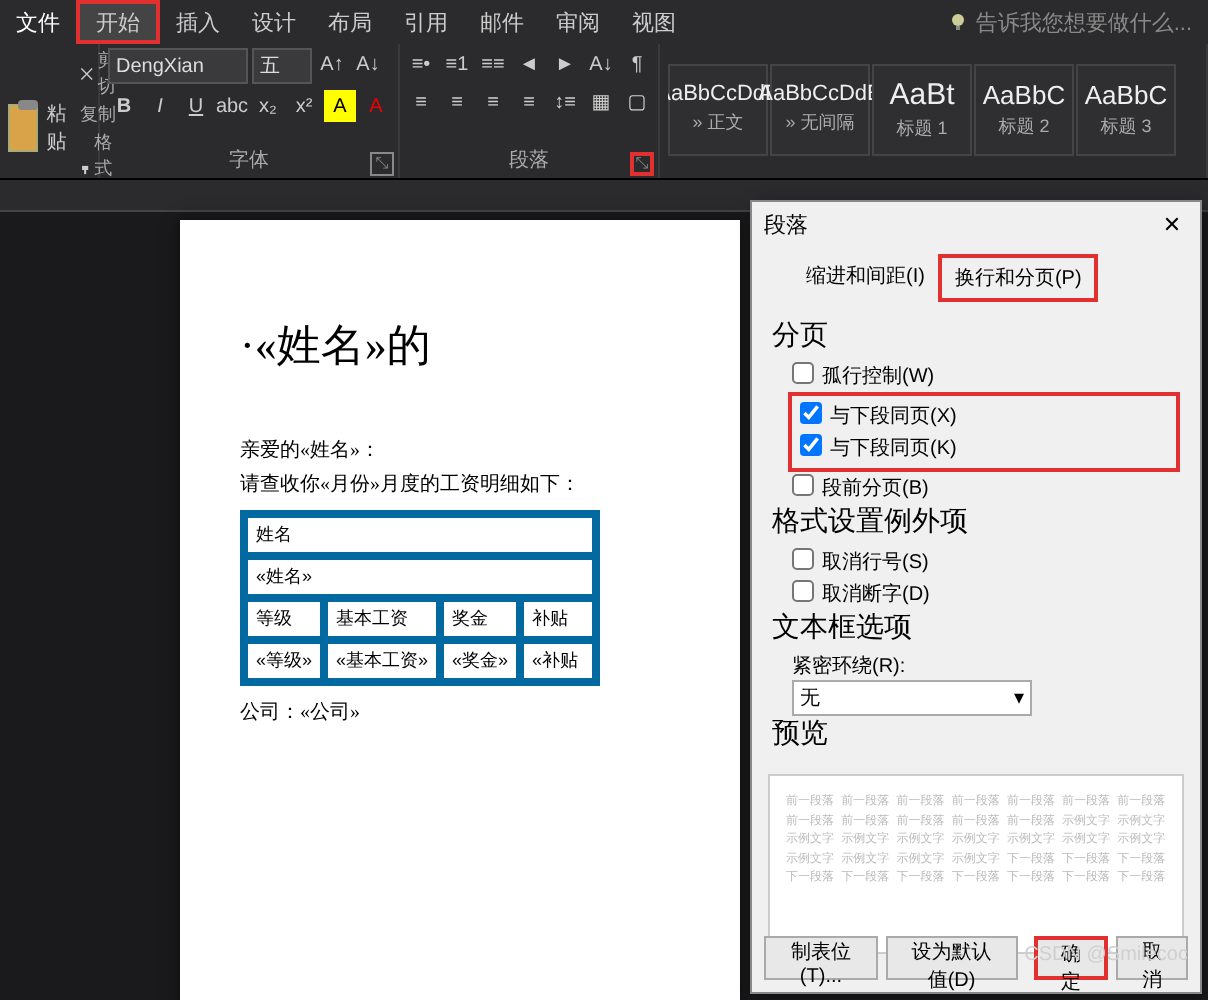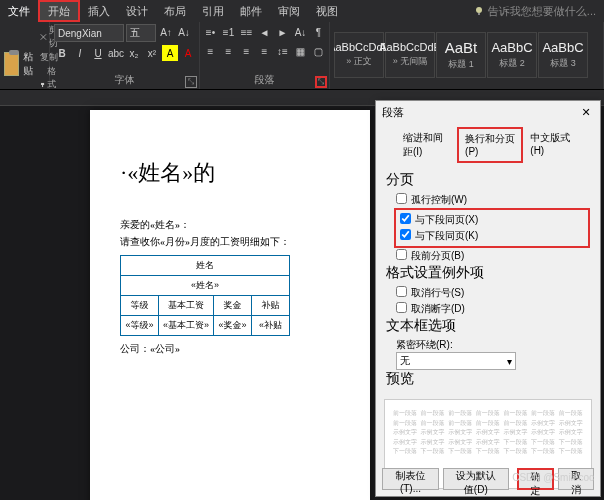--- a/index.html
+++ b/index.html
@@ -48,21 +48,21 @@
 .style-prev{font-size:11px;color:#eee}
 .style-name{font-size:9px;color:#aaa;margin-top:2px}
 
 
 .doc-area{position:absolute;top:90px;left:0;width:604px;height:410px;background:#1a1a1c;overflow:hidden}
 .ruler{height:16px;background:#2b2b2d;border-bottom:1px solid #444}
 .page{position:absolute;top:20px;left:90px;width:280px;height:430px;background:#fff;box-shadow:0 0 8px rgba(0,0,0,.5);padding:40px 30px;font-size:11px;color:#000}
 .page h1{font-size:22px;font-weight:normal;text-align:left;margin:8px 0 30px;font-family:SimSun}
 .page p{font-size:10px;margin:3px 0;font-family:SimSun}
 .tbl{border-collapse:collapse;margin:6px 0;font-size:9px}
-.tbl td{border:1px solid #0369a1;padding:2px 4px;text-align:center;min-width:38px;height:20px}
+.tbl td{border:4px solid #0369a1;padding:2px 4px;text-align:left;min-width:38px;height:20px}
 
 
 .dialog{position:absolute;top:100px;right:3px;width:226px;height:397px;background:#f0f0f0;border:1px solid #888;box-shadow:2px 2px 8px rgba(0,0,0,.4);font-size:10px;color:#000}
 .dlg-title{height:22px;display:flex;align-items:center;padding:0 6px;font-size:11px}
 .dlg-close{margin-left:auto;width:16px;height:16px;display:flex;align-items:center;justify-content:center;cursor:pointer}
 .dlg-tabs{display:flex;padding:4px 20px;gap:0;font-size:10px}
 .dlg-tab{padding:3px 6px;border:1px solid transparent;cursor:pointer}
 .dlg-tab.sel{border:2px solid #e03030}
 .dlg-body{padding:4px 10px}
 .section-label{font-size:14px;margin:0 0 3px;color:#000}
@@ -241,21 +241,20 @@
 </div>
 
 <div class="dialog">
   <div class="dlg-title">
     <span>段落</span>
     <span class="dlg-close">✕</span>
   </div>
   <div class="dlg-tabs">
     <div class="dlg-tab">缩进和间距(I)</div>
     <div class="dlg-tab sel">换行和分页(P)</div>
-    <div class="dlg-tab">中文版式(H)</div>
   </div>
   <div class="dlg-body">
     <div class="section-label">分页</div>
     <label class="chk-row">
         <input type="checkbox" style="">
         <span>孤行控制(W)</span>
       </label>
     <div class="boxed">
       <label class="chk-row" style="padding-left:2px">
           <input type="checkbox" checked="" style="">

